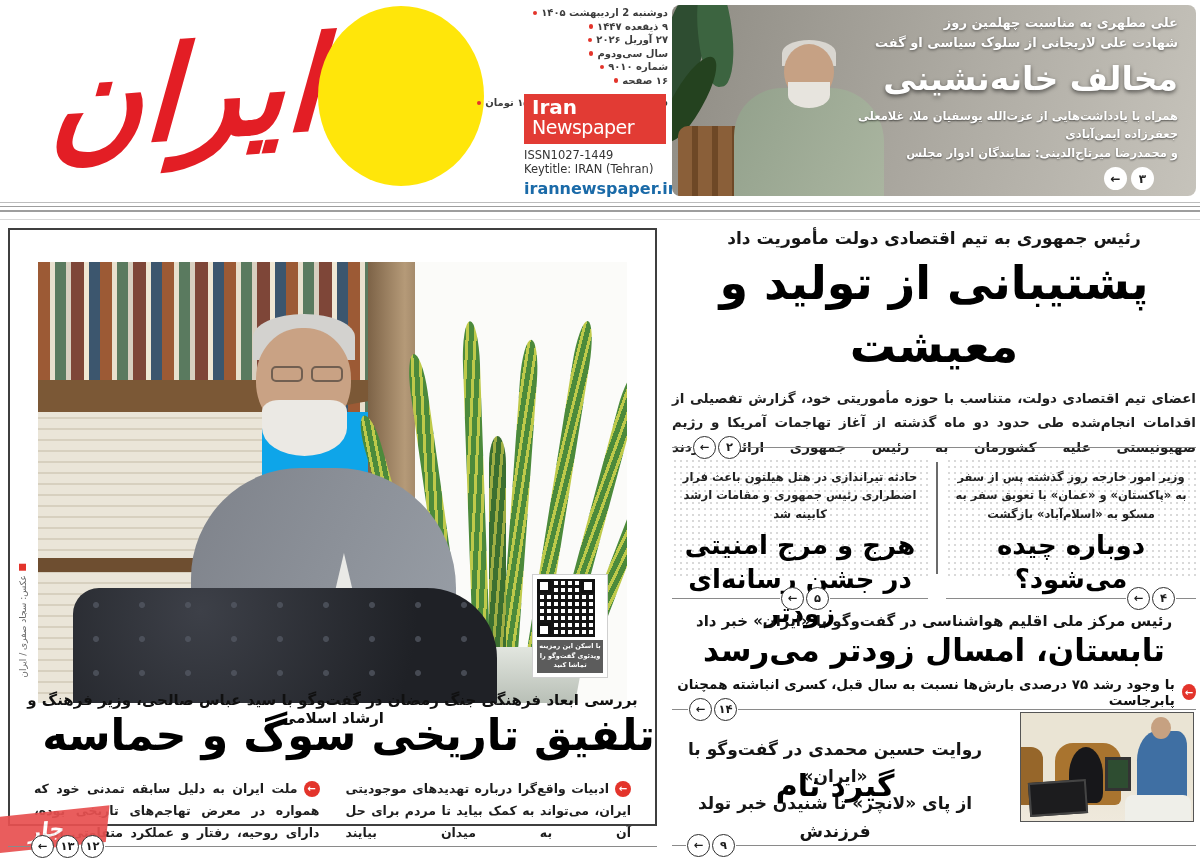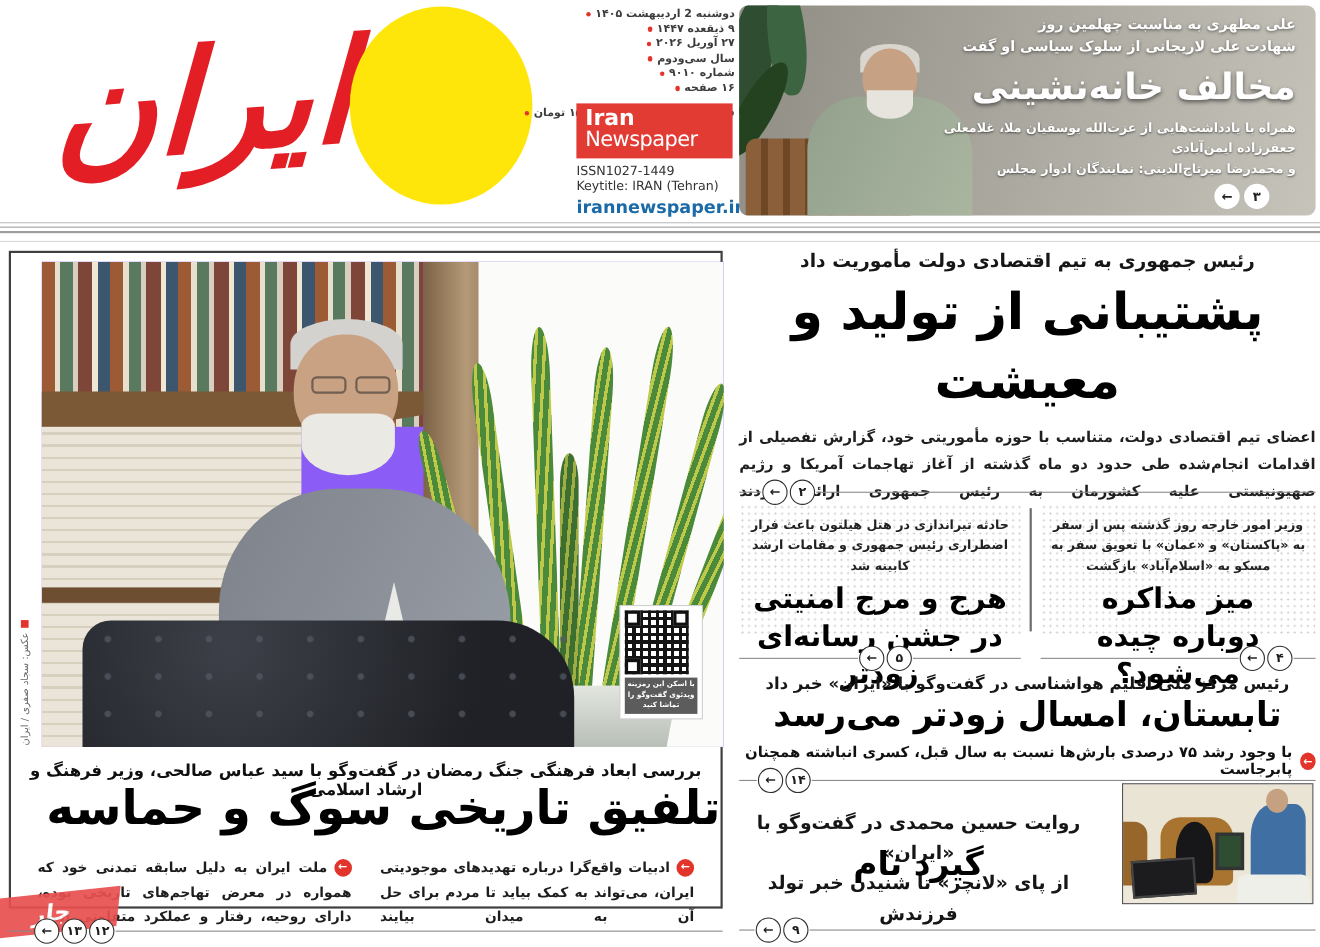--- a/index.html
+++ b/index.html
@@ -57,22 +57,22 @@
   .pageref{position:absolute;display:flex;align-items:center;height:24px;}
   .pr-line{height:1px;background:#8a8a8a;}
   .pr-flex{flex:1;}
   .pcircle{width:23px;height:23px;border:1.5px solid #2f2f2f;border-radius:50%;background:#fff;
            color:#1c1c1c;display:flex;align-items:center;justify-content:center;
            font-size:11.5px;font-weight:800;box-sizing:border-box;flex:0 0 auto;margin:0 1px;}
 
   
   .lframe{position:absolute;left:8px;top:228px;width:649px;height:598px;border:2px solid #3f3f3f;
           background:#fff;box-sizing:border-box;}
-  .lphoto{position:absolute;left:28px;top:8px;width:589px;height:441px;overflow:hidden;
-          background:#8b5cf6;padding-left:31px;}
+  .lphoto{position:absolute;left:28px;top:32px;width:589px;height:441px;overflow:hidden;
+          background:#0ea5e9;}
   .books-top{position:absolute;left:0;top:0;width:56%;height:150px;
      background:repeating-linear-gradient(90deg,#9c5a35 0 12px,#e8e0ce 12px 17px,#5a7a5f 17px 28px,
         #d8cfc0 28px 33px,#7e4638 33px 46px,#efe7d4 46px 51px,#3c566e 51px 62px);}
   .shelf-arc{position:absolute;left:-6%;top:118px;width:70%;height:36px;background:#7b5836;
              border-radius:0 0 60% 20%/0 0 100% 60%;}
   .books-white{position:absolute;left:0;top:150px;width:38%;height:291px;
      background:repeating-linear-gradient(0deg,#eae5d8 0 9px,#d7d0bf 9px 11px);}
   .shelf2{position:absolute;left:0;top:296px;width:44%;height:14px;background:#6e4e30;}
   .curtain{position:absolute;left:56%;top:0;width:14%;height:78%;
      background:linear-gradient(90deg,#7d6347 0%,#b59a78 45%,#6e5640 100%);}
@@ -339,21 +339,20 @@
     <div class="db-kicker">حادثه تیراندازی در هتل هیلتون باعث فرار اضطراری رئیس جمهوری و مقامات ارشد کابینه شد</div>
     <div class="db-headline">
       <div>هرج و مرج امنیتی</div>
       <div>در جشن رسانه‌ای زودتر</div>
     </div>
   </div>
   <div class="vdivider"></div>
   <div class="dotbox" style="left:946px;width:250px;">
     <div class="db-kicker">وزیر امور خارجه روز گذشته پس از سفر به «پاکستان» و «عمان» با تعویق سفر به مسکو به «اسلام‌آباد» بازگشت</div>
     <div class="db-headline">
-      <div>میز مذاکره</div>
       <div>دوباره چیده می‌شود؟</div>
     </div>
   </div>
 
   <div class="pageref" style="left:672px;top:586px;width:256px;">
     <div class="pr-line" style="width:108px;"></div>
     <div class="pcircle">←</div>
     <div class="pcircle">۵</div>
     <div class="pr-line pr-flex"></div>
   </div>

